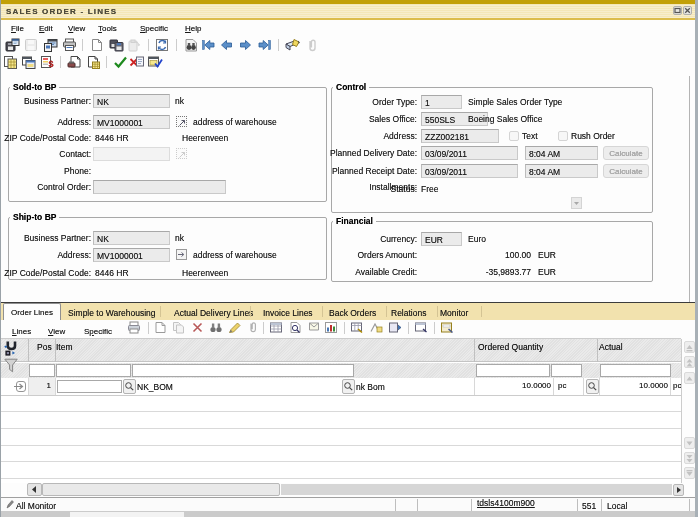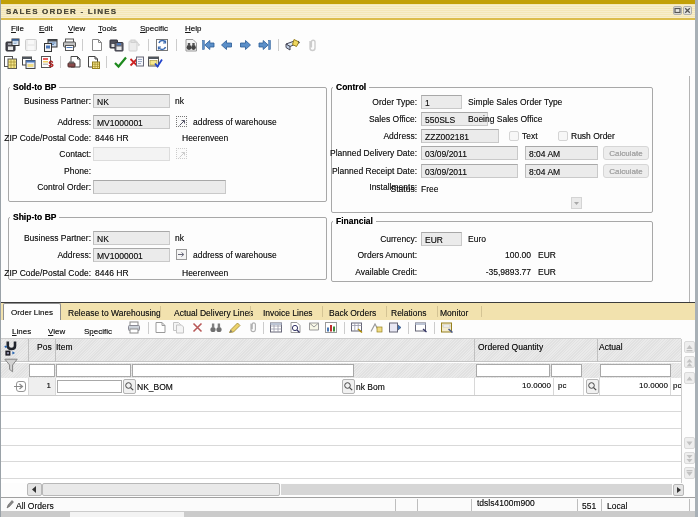--- a/index.html
+++ b/index.html
@@ -385,21 +385,21 @@
   <div class="txt" style="left:538px;top:250px;">EUR</div>
   <div class="lblc" style="top:267px;">Available Credit:</div>
   <div class="lbl" style="left:431px;top:267px;width:100px;">-35,9893.77</div>
   <div class="txt" style="left:538px;top:267px;">EUR</div>
 
   <div id="vline"></div>
 
   <div id="tabtop"></div>
   <div id="tabbar">
     <div id="atab">Order Lines</div>
-    <div class="tab" style="left:68px;">Release to Warehousing</div>
+    <div class="tab" style="left:68px;">Simple to Warehousing</div>
     <div class="tab" style="left:174px;">Actual Delivery Lines</div>
     <div class="tab" style="left:263px;">Invoice Lines</div>
     <div class="tab" style="left:329px;">Back Orders</div>
     <div class="tab" style="left:391px;">Relations</div>
     <div class="tab" style="left:440px;">Monitor</div>
     <div style="position:absolute;left:160px;top:3px;width:1px;height:11px;background:#d4c494;"></div>
     <div style="position:absolute;left:250px;top:3px;width:1px;height:11px;background:#d4c494;"></div>
     <div style="position:absolute;left:322px;top:3px;width:1px;height:11px;background:#d4c494;"></div>
     <div style="position:absolute;left:386px;top:3px;width:1px;height:11px;background:#d4c494;"></div>
     <div style="position:absolute;left:437px;top:3px;width:1px;height:11px;background:#d4c494;"></div>
@@ -528,22 +528,22 @@
   <div id="hsbR">
       <svg width="9" height="10" style="left:0;top:0">
         <path d="M3 2 L7 5 L3 8 Z" fill="#333"></path>
       </svg>
     </div>
 
   <div id="sbar">
     <svg width="10" height="11" style="left:5px;top:1px;">
         <path d="M2 9 L3 6 L7 1.5 L8.5 3 L4.5 7.5 Z" fill="#888" stroke="#555" stroke-width="0.5"></path>
       </svg>
-    <div class="txt" style="left:16px;top:3px;">All Orders</div>
-    <div class="txt" style="left:477px;top:0;">tdsls4100m900</div>
+    <div class="txt" style="left:16px;top:3px;">All Monitor</div>
+    <div class="txt" style="left:477px;top:0;text-decoration:underline;">tdsls4100m900</div>
     <div class="txt" style="left:582px;top:3px;">551</div>
     <div class="txt" style="left:607px;top:3px;">Local</div>
     <div class="ssep" style="left:395px;"></div>
     <div class="ssep" style="left:417px;"></div>
     <div class="ssep" style="left:471px;"></div>
     <div class="ssep" style="left:577px;"></div>
     <div class="ssep" style="left:601px;"></div>
     <div class="ssep" style="left:689px;"></div>
   </div>
   <div id="bstrip">

